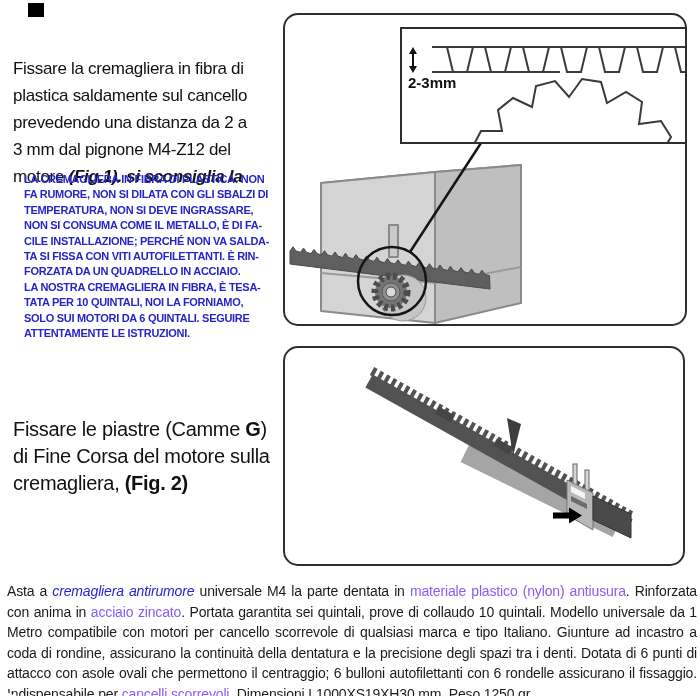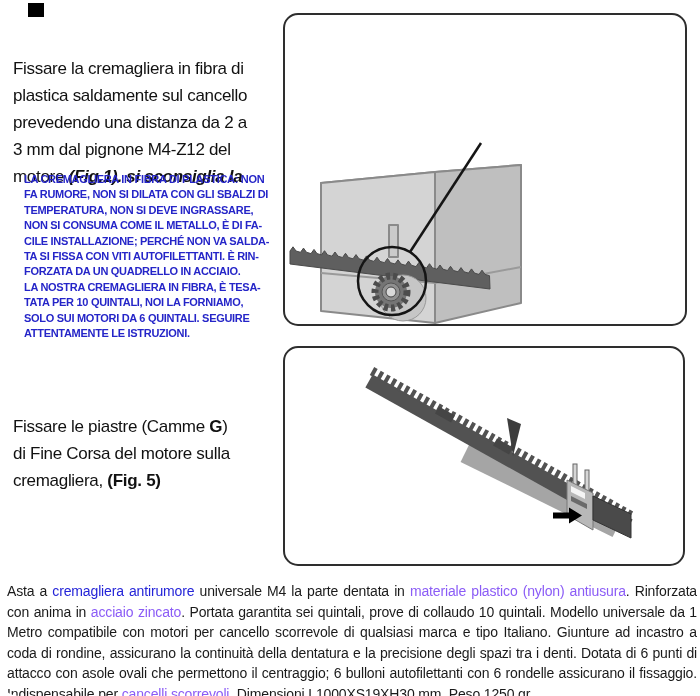--- a/index.html
+++ b/index.html
@@ -17,27 +17,27 @@
       font-weight:bold;letter-spacing:-0.3px;white-space:pre-line;color:#2525c8;margin-left:14px;}
 
   .fig-box{border:2px solid #2e2e2e;border-radius:15px;background:#fff;}
   #fig1-box{left:283px;top:13px;width:400px;height:309px;overflow:hidden;}
   #fig1-inset{left:400px;top:27px;width:283px;height:113px;border:2px solid #2e2e2e;
       background:#fff;overflow:hidden;}
   #dimension-label{position:absolute;left:6px;top:45px;font-size:15px;font-weight:bold;color:#111;}
 
   #fig2-box{left:283px;top:346px;width:398px;height:216px;overflow:hidden;}
 
-  #fig2-caption{left:13px;top:396px;width:300px;font-size:17px;line-height:27px;
+  #fig2-caption{left:13px;top:396px;width:300px;font-size:20px;line-height:27px;
       letter-spacing:-0.3px;white-space:pre-line;color:#111;}
   #fig2-caption b{font-weight:bold;}
 
   #description-paragraph{left:7px;top:567px;width:690px;font-size:14px;line-height:20.6px;
       letter-spacing:-0.15px;text-align:justify;color:#1a1a1a;}
-  .lnk-blue{color:#2424d8;}
+  .lnk-blue{color:#2424d8;font-style:italic;}
   .lnk-red{color:#8b5cf6;}
 </style>
 </head>
 <body>
 
 <div id="stage">
 
   <div id="corner-mark" class="abs"></div>
 
   <p id="intro-paragraph" class="abs"><span>Fissare la cremagliera in fibra di
@@ -84,20 +84,43 @@
         <circle cx="106" cy="277" r="16" fill="#757575" stroke="#4c4c4c" stroke-width="7" stroke-dasharray="4 3"></circle>
         <circle cx="106" cy="277" r="9" fill="#909090" stroke="#555"></circle>
         <circle cx="106" cy="277" r="5" fill="#d9d9d9" stroke="#444"></circle>
       </g>
 
       <circle cx="107" cy="266" r="34" fill="none" stroke="#151515" stroke-width="2.5"></circle>
       <line x1="125" y1="237" x2="196" y2="128" stroke="#151515" stroke-width="2.5"></line>
     </svg>
   </div>
 
+  <div id="fig1-inset" class="abs">
+    <svg width="283" height="113" viewBox="0 0 283 113">
+      <g stroke="#3a3a3a" stroke-width="2" fill="none">
+
+        <path d="M30,18 H283"></path>
+        <path d="M45,18 l6,25 h14 l6,-25 M83,18 l6,25 h14 l6,-25 M121,18 l6,25 h14 l6,-25
+             M159,18 l6,25 h14 l6,-25 M197,18 l6,25 h14 l6,-25 M235,18 l6,25 h14 l6,-25
+             M273,18 l6,25 h14 l6,-25"></path>
+        <path d="M30,43 H158"></path>
+
+        <polyline points="81,174 62,164 63,145 83,136 70,119 79,102 100,102
+          96,81 111,69 130,78 134,57 153,52 167,68 180,50 199,53 205,74 224,63 240,73 237,95
+          259,92 269,108 258,127 279,133 282,152 264,165"></polyline>
+      </g>
+
+      <g fill="#111" stroke="#111">
+        <line x1="11" y1="22" x2="11" y2="40" stroke-width="2"></line>
+        <path d="M11,18 l-4,7 h8 z" stroke="none"></path>
+        <path d="M11,44 l-4,-7 h8 z" stroke="none"></path>
+      </g>
+    </svg>
+    <span id="dimension-label">2-3mm</span>
+  </div>
 
   <div id="fig2-box" class="abs fig-box">
     <svg width="398" height="216" viewBox="0 0 398 216">
       <g>
         <line x1="180" y1="105" x2="332" y2="180" stroke="#a5a5a5" stroke-width="20"></line>
         <line x1="84" y1="33" x2="344" y2="178" stroke="#525252" stroke-width="15"></line>
         <line x1="87" y1="23" x2="347" y2="168" stroke="#525252" stroke-width="9" stroke-dasharray="4 3.5"></line>
         <line x1="152" y1="62" x2="168" y2="71" stroke="#454545" stroke-width="8"></line>
         <line x1="210" y1="94" x2="226" y2="103" stroke="#454545" stroke-width="8"></line>
         <polygon points="222,70 228,108 236,76" fill="#3d3d3d"></polygon>
@@ -109,17 +132,17 @@
         <polygon points="286,138 300,145 300,151 286,144" fill="#f5f5f5"></polygon>
         <polygon points="286,148 302,156 302,161 286,153" fill="#6b6b6b"></polygon>
         <polygon points="308,148 346,166 346,190 308,172" fill="#4a4a4a" stroke="#333" stroke-width="1"></polygon>
       </g>
       <path fill="#000" d="M268,164.5 h16 v-5 l13,8 -13,8 v-5 h-16 z"></path>
     </svg>
   </div>
 
   <p id="fig2-caption" class="abs"><span>Fissare le piastre (Camme </span><b>G</b><span>)
 di Fine Corsa del  motore sulla
-cremagliera, </span><b>(Fig. 5)</b></p>
+cremagliera, </span><b>(Fig. 2)</b></p>
 
   <p id="description-paragraph" class="abs"><span>Asta a </span><span class="lnk-blue">cremagliera antirumore</span><span> universale M4 la parte dentata in </span><span class="lnk-red">materiale plastico (nylon) antiusura</span><span>. Rinforzata con anima in </span><span class="lnk-red">acciaio zincato</span><span>. Portata garantita sei quintali, prove di collaudo 10 quintali. Modello universale da 1 Metro compatibile con motori per cancello scorrevole di qualsiasi marca e tipo Italiano. Giunture ad incastro a coda di rondine, assicurano la continuità della dentatura e la precisione degli spazi tra i denti. Dotata di 6 punti di attacco con asole ovali che permettono il centraggio; 6 bulloni autofilettanti con 6 rondelle assicurano il fissaggio. Indispensabile per </span><span class="lnk-red">cancelli scorrevoli</span><span>. Dimensioni L1000XS19XH30 mm. Peso 1250 gr.</span></p>
 
 </div>
 
 </body></html>

